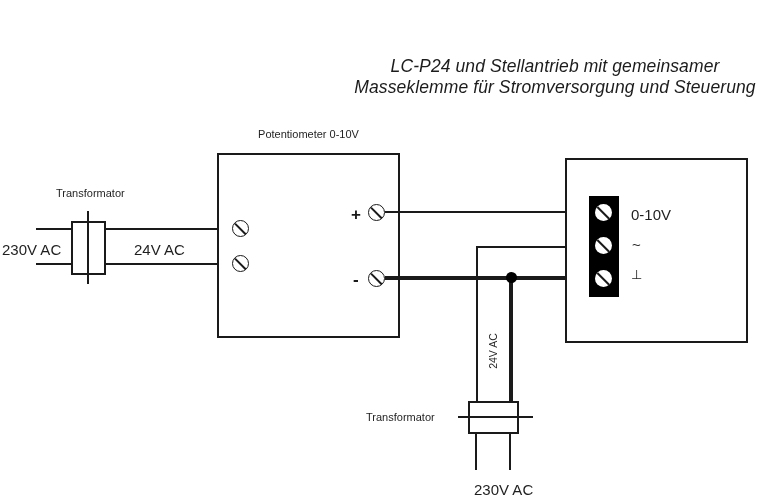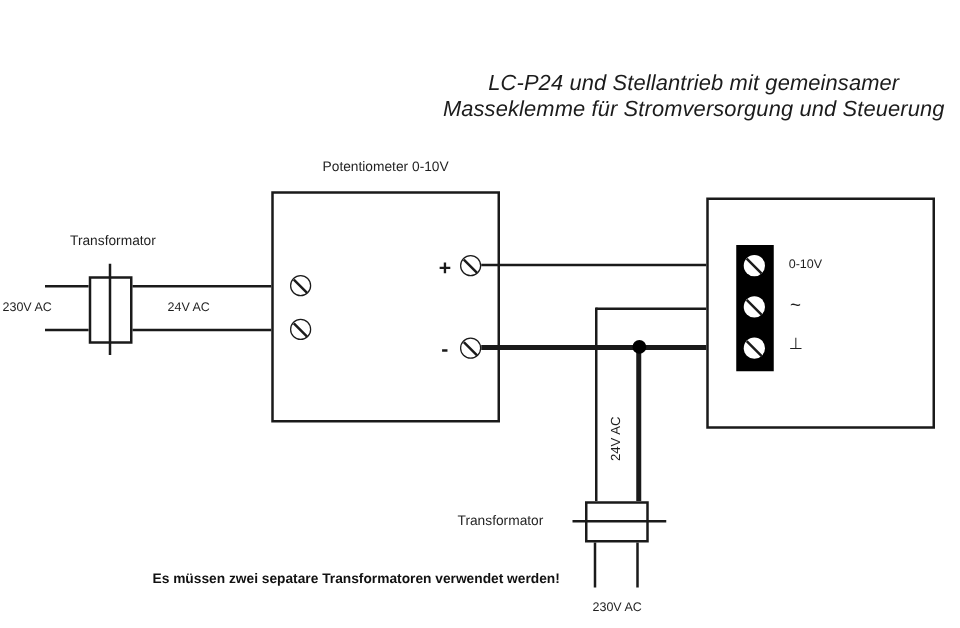--- a/index.html
+++ b/index.html
@@ -6,21 +6,21 @@
   .canvas {
     position:relative; width:768px; height:502px; background:#ffffff;
     font-family:"Liberation Sans", sans-serif; color:#1f1f1f; overflow:hidden;
   }
   .hline { position:absolute; height:2px; background:#1a1a1a; }
   .vline { position:absolute; width:2px; background:#1a1a1a; }
   .hline.thick { height:3.5px; }
   .vline.thick { width:3.5px; }
   .outline-box { position:absolute; border:2px solid #1a1a1a; background:#ffffff; box-sizing:border-box; }
   .label { position:absolute; font-size:11px; white-space:nowrap; color:#1f1f1f; }
-  .label.small { font-size:10px; }
+  .label.small { font-size:15px; }
   .title {
     position:absolute; left:320px; top:56px; width:470px; text-align:center;
     font-size:17.5px; font-style:italic; line-height:21px; color:#1c1c1c; letter-spacing:0.1px;
   }
   .screw {
     position:absolute; width:17px; height:17px; border-radius:50%;
     border:1.6px solid #1a1a1a; background:#fff; box-sizing:border-box;
   }
   .screw .slot {
     position:absolute; left:0px; right:0px; top:50%; margin-top:-0.8px; height:1.6px;
@@ -96,15 +96,14 @@
   <div class="label" style="left:631px; top:267px; font-size:13px;">⊥</div>
 
   <div class="rot-label" style="left:464px; top:344px;">24V AC</div>
   <div class="label" style="left:366px; top:411px;">Transformator</div>
   <div class="outline-box" style="left:468px; top:401px; width:51px; height:33px;"></div>
   <div class="hline" style="left:458px; top:416px; width:75px;"></div>
   <div class="vline" style="left:475px; top:434px; height:36px;"></div>
   <div class="vline" style="left:509px; top:434px; height:36px;"></div>
   <div class="label small" style="left:474px; top:481px;">230V AC</div>
 
-  <div class="note" style="left:122px; top:457px;">Es müssen zwei sepatare Transformatoren verwendet werden!</div>
 
 </div>
 
 </body></html>

